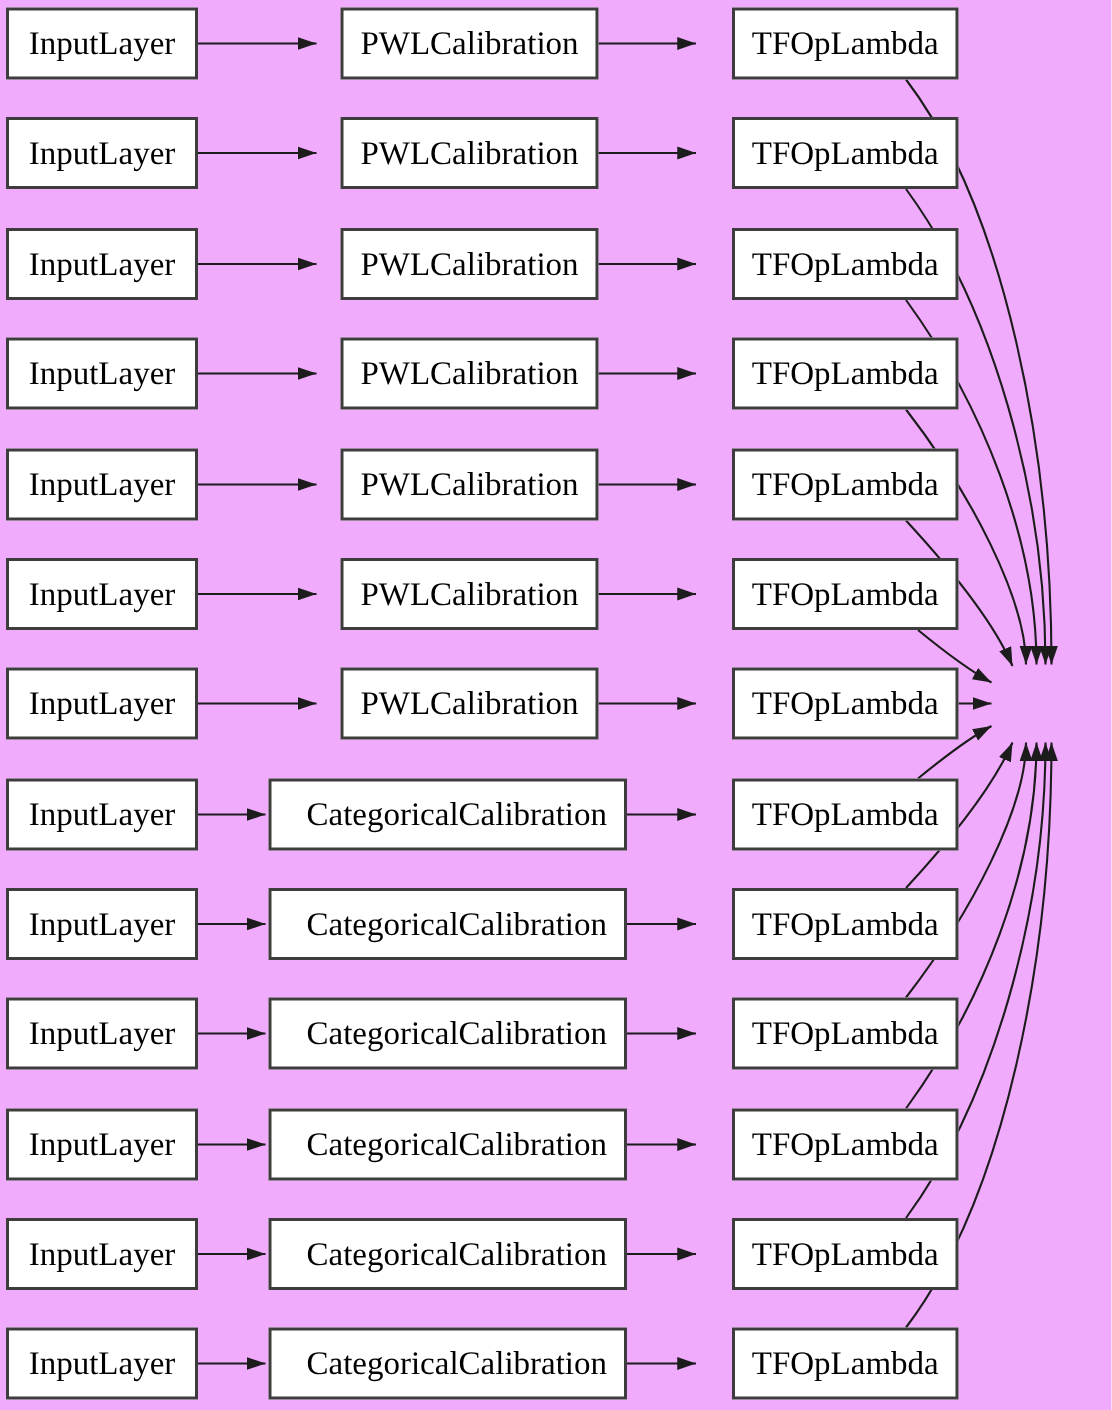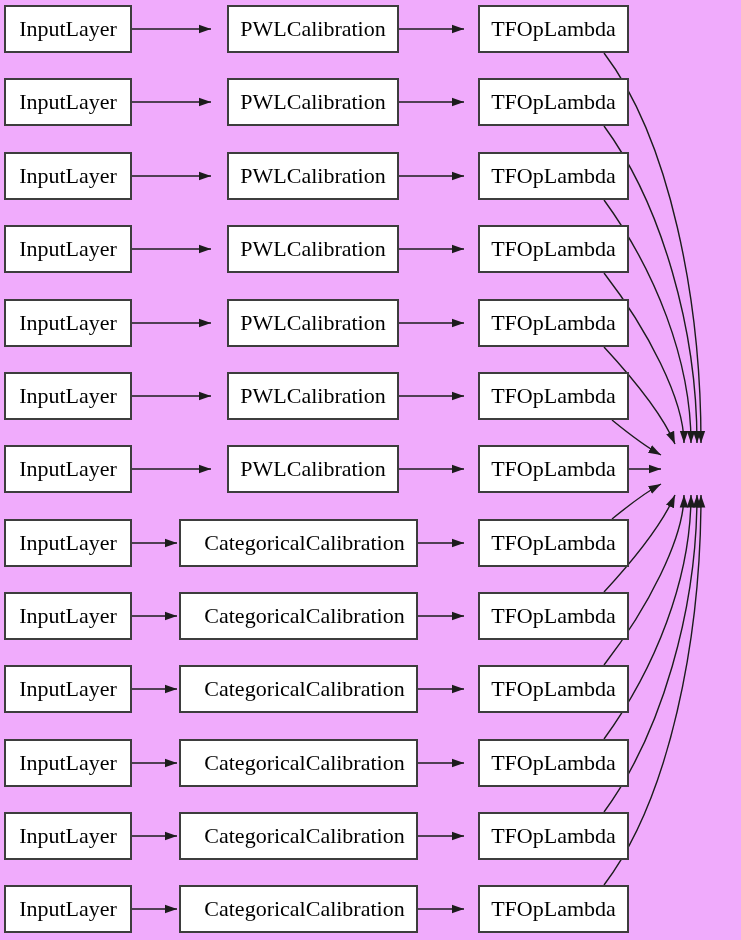--- a/index.html
+++ b/index.html
@@ -26,21 +26,21 @@
     align-items: center;
     justify-content: center;
     font-size: 22px;
     line-height: 1;
     color: #000000;
     white-space: nowrap;
   }
   .col-input { left: 4px;   width: 128px; }
   .col-pwl   { left: 227px; width: 172px; }
   .col-cat   { left: 179px; width: 239px; padding-left: 12px; }
-  .col-tfop  { left: 478px; width: 151px; }
+  .col-tfop  { left: 488px; width: 151px; }
   .rtl-node  { left: 663px; top: 445px; width: 74px; }
   .r1  { top: 5px; }   .r2  { top: 78px; }  .r3  { top: 152px; }
   .r4  { top: 225px; } .r5  { top: 299px; } .r6  { top: 372px; }
   .r7  { top: 445px; } .r8  { top: 519px; } .r9  { top: 592px; }
   .r10 { top: 665px; } .r11 { top: 739px; } .r12 { top: 812px; }
   .r13 { top: 885px; }
   #edges path {
     fill: none;
     stroke: #1c1c1c;
     stroke-width: 1.4;

